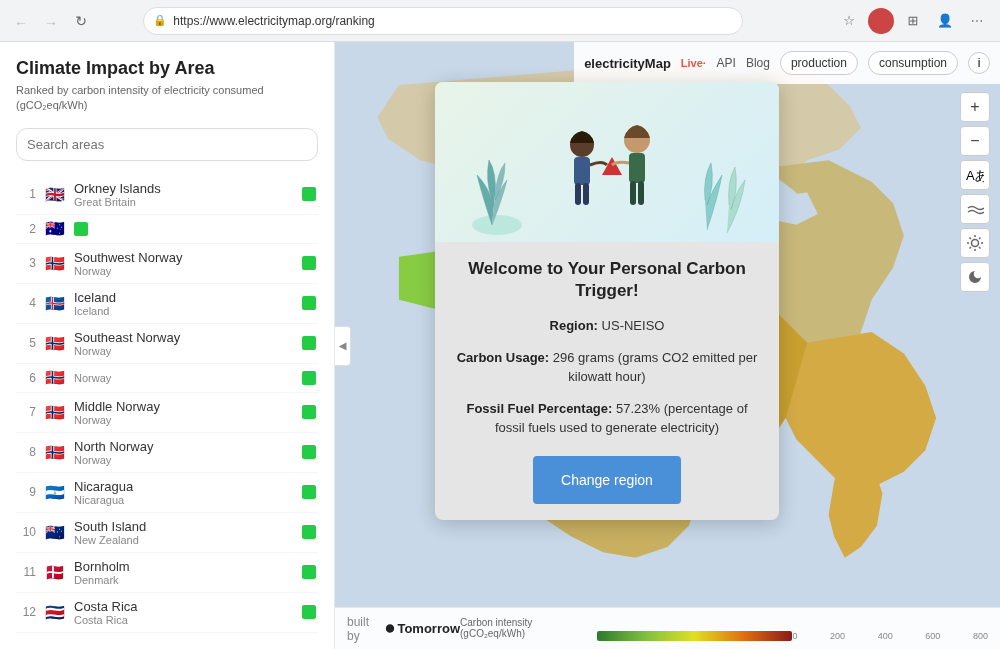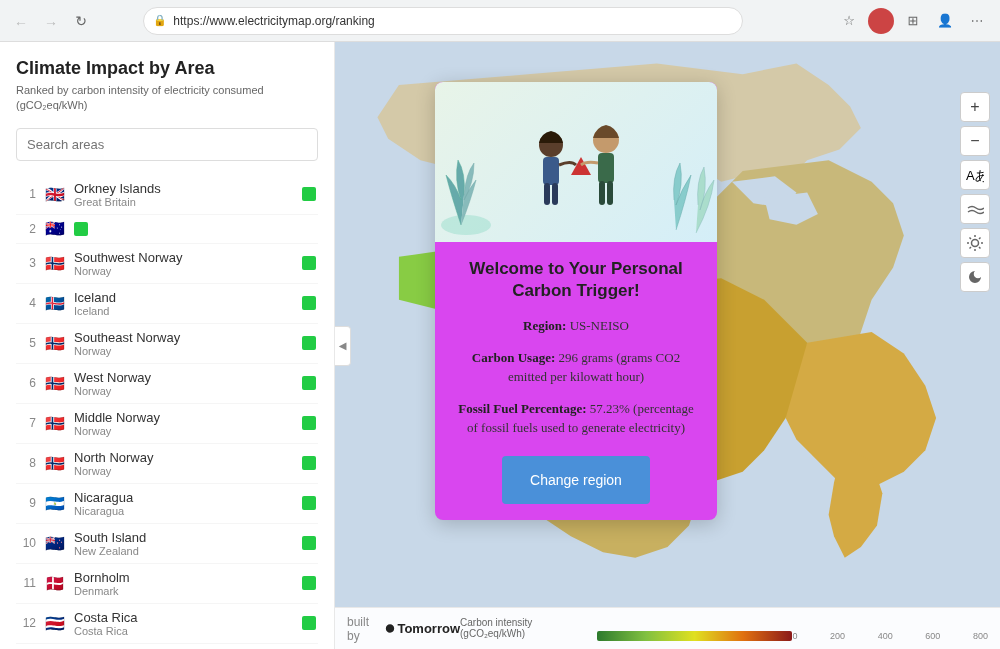--- a/index.html
+++ b/index.html
@@ -66,21 +66,21 @@
     .sidebar-subtitle {
       font-size: 11px;
       color: #666;
       margin-bottom: 14px;
       line-height: 1.4;
     }
     .search-input {
       width: 100%;
       padding: 8px 10px;
       border: 1px solid #ddd;
-      border-radius: 4px;
+      border-radius: 11px;
       font-size: 13px;
       margin-bottom: 14px;
       outline: none;
     }
     .ranking-list { list-style: none; }
     .ranking-item {
       display: flex;
       align-items: center;
       padding: 6px 2px;
       gap: 8px;
@@ -210,22 +210,22 @@
     .map-svg {
       width: 100%;
       height: 100%;
     }
 
     
     .modal-overlay {
       position: absolute;
       top: 40px;
       left: 100px;
-      width: 282px;
-      background: #d946ef;
+      width: 344px;
+      background: #e5e5e5;
       border-radius: 8px;
       box-shadow: 0 4px 20px rgba(0,0,0,0.2);
       z-index: 50;
       overflow: hidden;
     }
     .modal-illustration {
       width: 100%;
       height: 160px;
       background: linear-gradient(135deg, #e8f4e8 0%, #d4eef8 100%);
       display: flex;
@@ -242,21 +242,20 @@
       font-weight: bold;
       color: #222;
       margin-bottom: 14px;
       line-height: 1.3;
     }
     .modal-row {
       margin-bottom: 12px;
       font-size: 13px;
       color: #333;
       line-height: 1.5;
-      font-family: Liberation Serif, serif;
     }
     .modal-row strong { color: #222; }
     .modal-change-btn {
       background: #4a90d9;
       color: #fff;
       border: none;
       border-radius: 4px;
       padding: 16px 28px;
       font-size: 14px;
       cursor: pointer;
@@ -377,21 +376,20 @@
       <div class="area-info">
         <div class="area-name">Southeast Norway</div>
         <div class="area-country">Norway</div>
       </div>
       <div class="green-indicator" style="background:#22cc44"></div>
     </li>
         <li class="ranking-item">
       <span class="rank-num">6</span>
       <span class="flag">🇳🇴</span>
       <div class="area-info">
-        <div class="area-name">West Norway</div>
         <div class="area-country">Norway</div>
       </div>
       <div class="green-indicator" style="background:#22cc44"></div>
     </li>
         <li class="ranking-item">
       <span class="rank-num">7</span>
       <span class="flag">🇳🇴</span>
       <div class="area-info">
         <div class="area-name">Middle Norway</div>
         <div class="area-country">Norway</div>
@@ -445,20 +443,31 @@
     </li>
       </ul>
     
   </div>
 
   <div class="sidebar-toggle">◀</div>
 
   <div class="map-container">
 
     
+    <div class="top-bar">
+      <span class="top-bar-brand">
+        <span>e</span><span>lectricityMap</span>
+      </span>
+      <span class="top-bar-live">Live·</span>
+      <span class="top-bar-link">API</span>
+      <span class="top-bar-link">Blog</span>
+      <button class="top-bar-btn">production</button>
+      <button class="top-bar-btn">consumption</button>
+      <div class="top-bar-info">i</div>
+    </div>
 
     
     <div class="map-controls">
       <button class="map-ctrl-btn">+</button>
       <button class="map-ctrl-btn">−</button>
       <button class="map-ctrl-btn">
         <svg width="18" height="18" viewBox="0 0 18 18">
             <text y="14" font-size="13">Aあ</text>
           </svg>
       </button>

